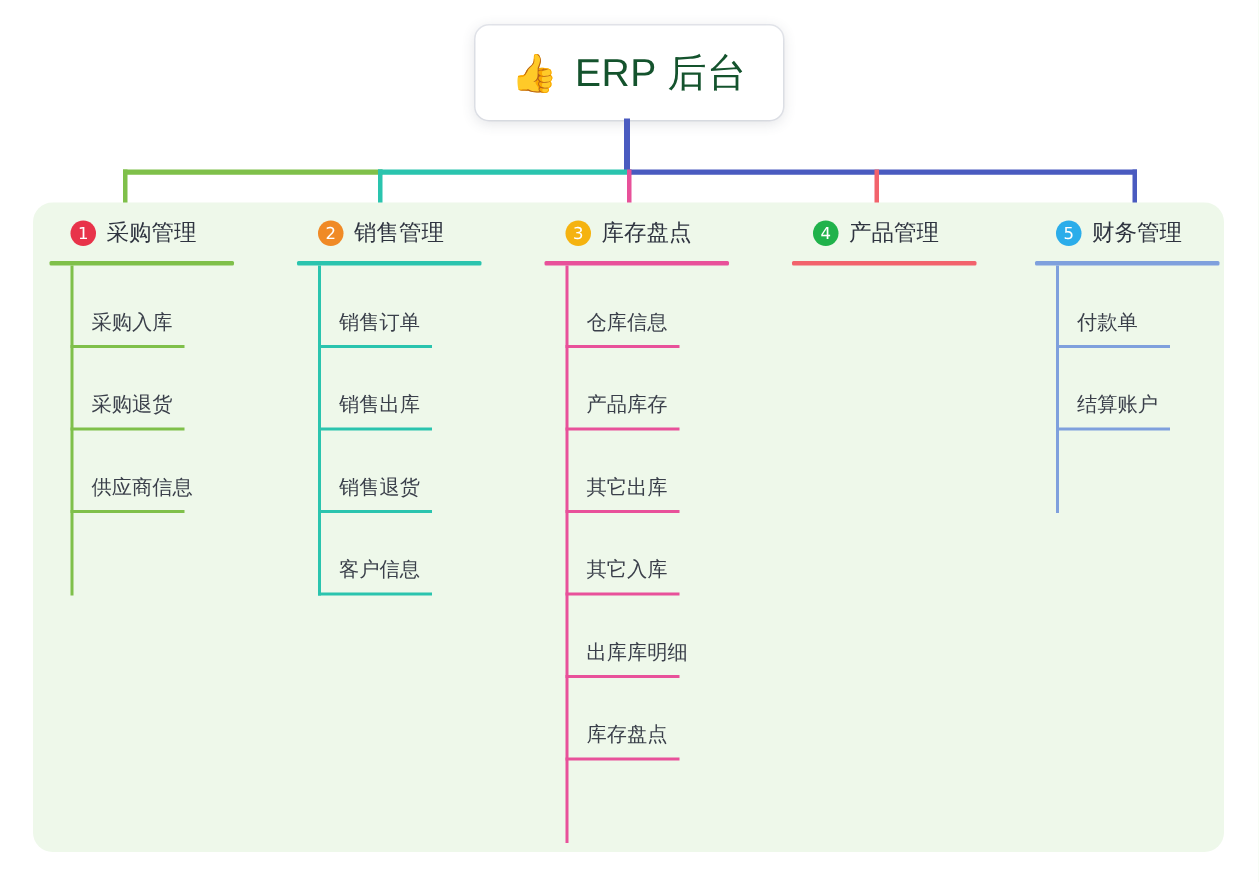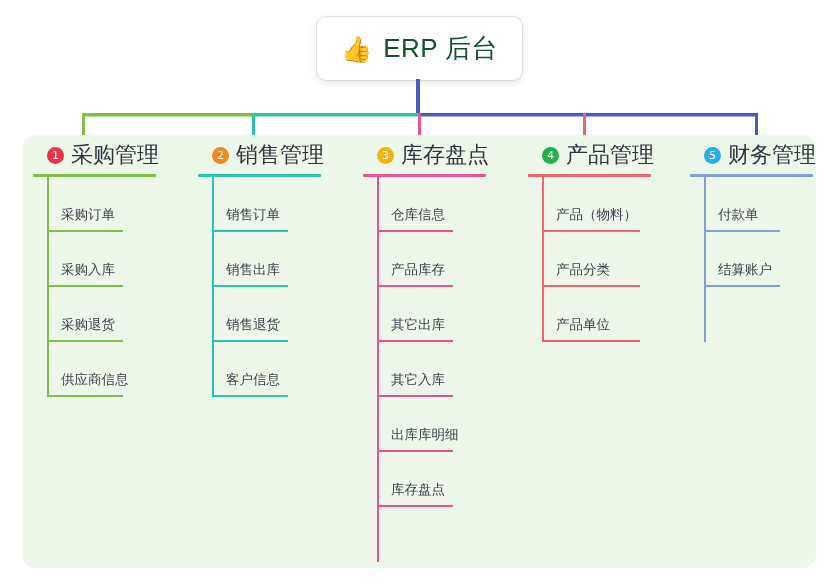--- a/index.html
+++ b/index.html
@@ -57,21 +57,21 @@
   }
   .badge{
     width:17px;height:17px;border-radius:50%;
     color:#ffffff;
     font-size:11px;line-height:17px;
     text-align:center;
     font-family:"DejaVu Sans",sans-serif;
     flex:0 0 auto;
   }
   .col-title{
-    font-size:22px;
+    font-size:15px;
     color:#2f3440;
     font-weight:normal;
   }
   .col-rule{
     height:3px;
     margin-top:6px;
     border-radius:1px;
   }
   .col-body{position:relative;}
   .spine{
@@ -125,24 +125,20 @@
   <div id="columns">
       <div class="col" style="left: 33px;">
         <div class="col-head">
           <span class="badge" style="background: rgb(232, 51, 74);">1</span>
           <span class="col-title">采购管理</span>
         </div>
         <div class="col-rule" style="background: rgb(127, 192, 74); width: 123px;"></div>
         <div class="col-body">
           <div class="spine" style="background: rgb(127, 192, 74); height: 220px;"></div>
           <div class="leaf">
-            <span class="leaf-text">采购订单</span>
-            <div class="leaf-rule" style="background: rgb(127, 192, 74); width: 76px;"></div>
-          </div>
-          <div class="leaf">
             <span class="leaf-text">采购入库</span>
             <div class="leaf-rule" style="background: rgb(127, 192, 74); width: 76px;"></div>
           </div>
           <div class="leaf">
             <span class="leaf-text">采购退货</span>
             <div class="leaf-rule" style="background: rgb(127, 192, 74); width: 76px;"></div>
           </div>
           <div class="leaf">
             <span class="leaf-text">供应商信息</span>
             <div class="leaf-rule" style="background: rgb(127, 192, 74); width: 76px;"></div>
@@ -208,35 +204,20 @@
             <div class="leaf-rule" style="background: rgb(232, 81, 154); width: 76px;"></div>
           </div>
         </div>
       </div>
       <div class="col" style="left: 528px;">
         <div class="col-head">
           <span class="badge" style="background: rgb(32, 178, 75);">4</span>
           <span class="col-title">产品管理</span>
         </div>
         <div class="col-rule" style="background: rgb(242, 99, 108); width: 123px;"></div>
-        <div class="col-body">
-          <div class="spine" style="background: rgb(242, 99, 108); height: 165px;"></div>
-          <div class="leaf">
-            <span class="leaf-text">产品（物料）</span>
-            <div class="leaf-rule" style="background: rgb(242, 99, 108); width: 98px;"></div>
-          </div>
-          <div class="leaf">
-            <span class="leaf-text">产品分类</span>
-            <div class="leaf-rule" style="background: rgb(242, 99, 108); width: 98px;"></div>
-          </div>
-          <div class="leaf">
-            <span class="leaf-text">产品单位</span>
-            <div class="leaf-rule" style="background: rgb(242, 99, 108); width: 98px;"></div>
-          </div>
-        </div>
       </div>
       <div class="col" style="left: 690px;">
         <div class="col-head">
           <span class="badge" style="background: rgb(43, 173, 234);">5</span>
           <span class="col-title">财务管理</span>
         </div>
         <div class="col-rule" style="background: rgb(127, 160, 221); width: 123px;"></div>
         <div class="col-body">
           <div class="spine" style="background: rgb(127, 160, 221); height: 165px;"></div>
           <div class="leaf">

